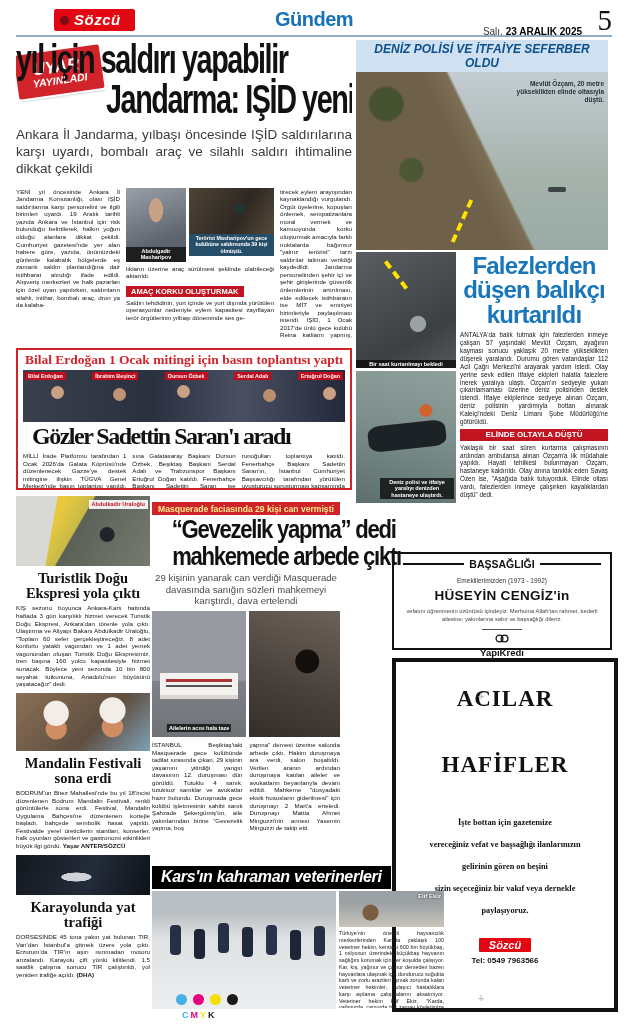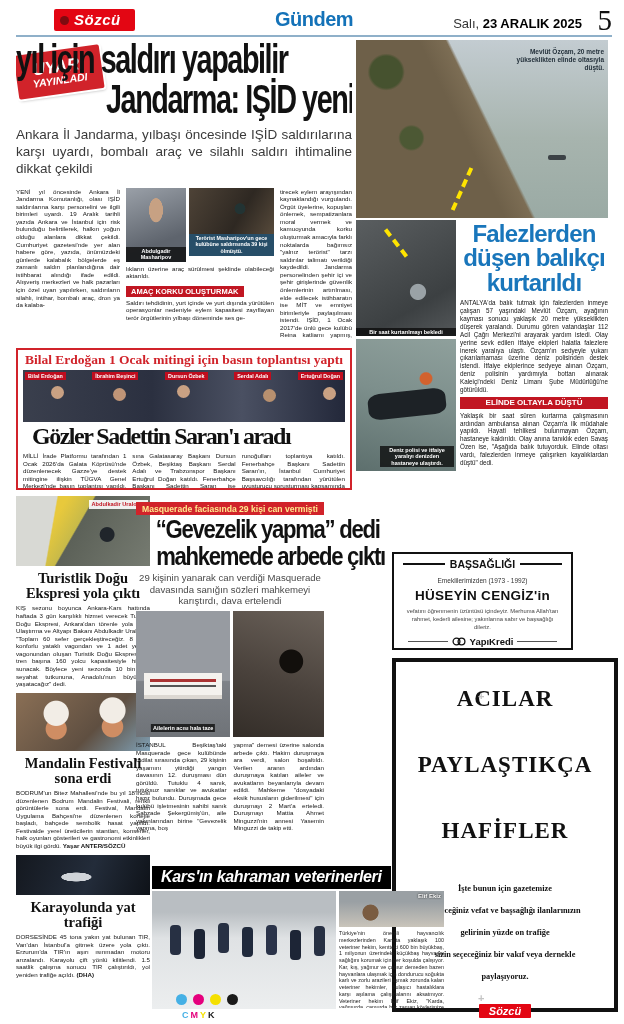--- a/index.html
+++ b/index.html
@@ -3,21 +3,21 @@
 <meta charset="utf-8">
 <style>
   html,body{margin:0;padding:0;background:#e9e9e9;}
   .page{position:relative;width:624px;height:1024px;background:#fff;font-family:"Liberation Sans",sans-serif;overflow:hidden;color:#111;}
   
   .hdr{position:absolute;left:16px;right:12px;top:6px;height:28px;}
   .logo{position:absolute;left:38px;top:3px;background:#e30613;color:#fff;font-weight:bold;font-style:italic;
         font-size:15px;padding:2px 14px 3px 20px;border-radius:2px;letter-spacing:.5px;}
   .logo:before{content:"";position:absolute;left:6px;top:7px;width:9px;height:9px;border-radius:50%;background:#7e0b10;}
   .section-title{position:absolute;left:0;right:0;top:2px;text-align:center;color:#1472b8;font-weight:bold;font-size:20px;letter-spacing:-.5px;}
-  .dateline{position:absolute;right:30px;top:10px;font-size:13px;color:#333;}
+  .dateline{position:absolute;right:30px;top:20px;font-size:10px;color:#333;}
   .dateline b{color:#000;}
   .pageno{position:absolute;right:0;top:-2px;font-size:29px;font-weight:400;font-family:"Liberation Serif",serif;}
   .rule{position:absolute;left:16px;right:12px;top:35px;height:2px;background:#8fb0c9;}
   
   .smtxt{font-size:6.2px;line-height:1.22;text-align:justify;color:#141414;}
   .cap-strip{background:rgba(10,10,10,.78);color:#fff;font-size:5.5px;font-weight:bold;text-align:center;padding:1px 2px;line-height:1.15;}
   .kick{display:inline-block;background:#c11622;color:#fff;font-size:7.5px;font-weight:bold;padding:1px 5px;margin:2px 0;}
   
   .main-art{position:absolute;left:16px;top:40px;width:336px;height:304px;overflow:hidden;}
   .badge{position:absolute;left:0;top:10px;width:86px;height:44px;background:#d1232a;color:#fff;transform:rotate(-8deg);
@@ -76,28 +76,28 @@
   .f-ph3{height:132px;position:relative;margin-top:3px;background:
       radial-gradient(circle at 70% 30%,#d2622e 5%,transparent 6%),
       linear-gradient(15deg,#5d6f6d,#7d8f8c 55%,#8fa09c);}
   .f-boat{position:absolute;left:12px;top:52px;width:78px;height:26px;background:#1d2226;border-radius:12px/9px;transform:rotate(-6deg);}
   .f-cap2{position:absolute;right:2px;bottom:4px;max-width:70px;}
   .f-right{flex:1;}
   .f-hl{color:#1976bb;font-weight:800;font-size:24px;line-height:1.02;text-align:center;letter-spacing:-.8px;margin:2px 0 4px;}
   .f-body{font-size:6.3px;line-height:1.25;text-align:justify;color:#141414;}
   .f-kick{display:block;background:#c11622;color:#fff;text-align:center;font-weight:bold;font-size:8px;padding:1.5px 0;margin:3px 0;}
   
-  .obit{position:absolute;left:392px;top:552px;width:181px;height:98px;border:2px solid #111;box-sizing:border-box;
+  .obit{position:absolute;left:392px;top:552px;width:220px;height:98px;border:2px solid #111;box-sizing:border-box;
         padding:4px 9px;text-align:center;background:#fff;}
   .o-title{display:flex;align-items:center;gap:5px;font-weight:bold;font-size:10.5px;}
   .o-title:before,.o-title:after{content:"";flex:1;height:1.5px;background:#111;}
   .o-line{font-size:6.5px;color:#333;margin-top:7px;}
   .o-name{font-size:13.5px;font-weight:bold;margin-top:4px;letter-spacing:.3px;}
   .o-body{font-size:5.8px;color:#444;margin-top:5px;line-height:1.35;}
-  .o-brand{display:flex;align-items:center;justify-content:center;gap:4px;margin-top:5px;font-weight:bold;font-size:9.5px;}
+  .o-brand{display:flex;align-items:center;justify-content:center;gap:4px;margin-top:5px;font-weight:bold;font-size:9.5px;flex-direction:column;}
   .o-brand:before,.o-brand:after{content:"";width:40px;height:1px;background:#555;}
   
   .adbox{position:absolute;left:392px;top:658px;width:226px;height:354px;border:4px solid #111;box-sizing:border-box;
          text-align:center;font-family:"Liberation Serif",serif;padding-top:24px;background:#fff;}
   .ad-big{font-size:23px;font-weight:bold;letter-spacing:1px;margin-bottom:40px;}
   .ad-line{font-size:8.3px;font-weight:bold;margin-bottom:13px;}
   .ad-logo{display:inline-block;background:#e30613;color:#fff;font-family:"Liberation Sans",sans-serif;
            font-weight:bold;font-style:italic;font-size:11px;padding:1px 10px;margin-top:10px;border-radius:1px;}
   .ad-tel{font-size:8px;font-weight:bold;margin-top:3px;font-family:"Liberation Sans",sans-serif;}
   
@@ -113,21 +113,21 @@
       radial-gradient(circle at 30% 35%,#f2ede6 12%,transparent 13%),
       radial-gradient(circle at 72% 30%,#f2ede6 12%,transparent 13%),
       radial-gradient(circle at 30% 62%,#cf8d63 10%,transparent 11%),
       radial-gradient(circle at 72% 58%,#cf8d63 10%,transparent 11%),
       linear-gradient(135deg,#8a6f55,#5f4f41 60%,#7fa0b5);}
   .l-ph3{height:40px;margin-top:5px;background:
       radial-gradient(ellipse at 45% 55%,#cfd3d8 14%,transparent 15%),
       linear-gradient(110deg,#14181f,#232c3a 55%,#0e1218);}
   .l-byline{font-weight:bold;}
   
-  .masq{position:absolute;left:136px;top:502px;width:188px;}
+  .masq{position:absolute;left:152px;top:502px;width:188px;}
   .mq-banner{display:block;background:#d1232a;color:#ffe98d;font-weight:bold;font-size:8.6px;text-align:center;padding:1.5px 0;}
   .mq-hl{text-align:center;margin-top:1px;}
   .mq-hl span{display:inline-block;white-space:nowrap;font-size:26px;font-weight:800;letter-spacing:-1.5px;line-height:1.0;
               transform:scaleX(.85);transform-origin:50% 50%;}
   .mq-sub{font-size:9.6px;color:#4a4a4a;text-align:center;line-height:1.22;margin:3px 0 4px;}
   .mq-photos{display:flex;gap:3px;height:126px;}
   .mq-ph1{flex:1.04;position:relative;background:
       linear-gradient(#979ba1 55%,#7e8288 56%,#6f7378),
       #8d9197;}
   .mq-banner-white{position:absolute;left:8px;right:8px;top:62px;height:26px;background:#f4f2ee;
@@ -215,20 +215,21 @@
     </div>
     <div class="b-hl">Gözler Sadettin Saran'ı aradı</div>
     <div class="b-cols">
       <div class="smtxt">MİLLİ İrade Platformu tarafından 1 Ocak 2026'da Galata Köprüsü'nde düzenlenecek Gazze'ye destek mitingine ilişkin TÜGVA Genel Merkezi'nde basın toplantısı yapıldı. Toplantıda Bilal Erdoğan da konuşma yaptı. Basın toplantı-</div>
       <div class="smtxt">sına Galatasaray Başkanı Dursun Özbek, Beşiktaş Başkanı Serdal Adalı ve Trabzonspor Başkanı Ertuğrul Doğan katıldı. Fenerbahçe Başkanı Sadettin Saran ise toplantıda yer almadı. Saran'ı temsilen Fenerbahçe Yönetim Kurulu Üyesi Ertan To-</div>
       <div class="smtxt">runoğulları toplantıya katıldı. Fenerbahçe Başkanı Sadettin Saran'ın, İstanbul Cumhuriyet Başsavcılığı tarafından yürütülen uyuşturucu soruşturması kapsamında ifade vermiş ve nöbetçi hakimlikçe adli kontrol şartıyla serbest bırakılmıştı.</div>
     </div>
   </div>
 
   <div class="falez">
+    <div class="f-banner">DENİZ POLİSİ VE İTFAİYE SEFERBER OLDU</div>
     <div class="f-photo">
       <div class="f-note">Mevlüt Özçam, 20 metre yükseklikten elinde oltasıyla düştü.</div>
       <div class="boat-dot"></div>
       <div class="yarrow"></div>
     </div>
     <div class="f-lower">
       <div class="f-left">
         <div class="ph f-ph2">
           <div class="yarrow2"></div>
           <div class="cap-strip" style="position:absolute;left:0;right:0;bottom:0;">Bir saat kurtarılmayı bekledi</div>
@@ -262,25 +263,24 @@
       <svg width="14" height="9" viewBox="0 0 14 9">
           <circle cx="4.5" cy="4.5" r="3.4" fill="none" stroke="#111" stroke-width="1.3"></circle>
           <circle cx="9.5" cy="4.5" r="3.4" fill="none" stroke="#111" stroke-width="1.3"></circle>
         </svg>
       <span>YapıKredi</span>
     </div>
   </div>
 
   <div class="adbox">
     <div class="ad-big">ACILAR</div>
-    <div class="ad-big">PAYLAŞTIKÇA</div>
     <div class="ad-big">HAFİFLER</div>
-    <div class="ad-line">İşte bunun için gazetemize</div>
+    <div class="ad-line">İşte bottan için gazetemize</div>
     <div class="ad-line">vereceğiniz vefat ve başsağlığı ilanlarınızın</div>
-    <div class="ad-line">gelirinin yüzde on trafiğe</div>
+    <div class="ad-line">gelirinin gören on beşini</div>
     <div class="ad-line">sizin seçeceğiniz bir vakıf veya dernekle</div>
     <div class="ad-line">paylaşıyoruz.</div>
     <div class="ad-logo">Sözcü</div>
     <div class="ad-tel">Tel: 0549 7963566</div>
   </div>
 
   <div class="leftcol">
     <div class="ph l-ph1">
       <div class="l-chip">Abdulkadir Uraloğlu</div>
     </div>

